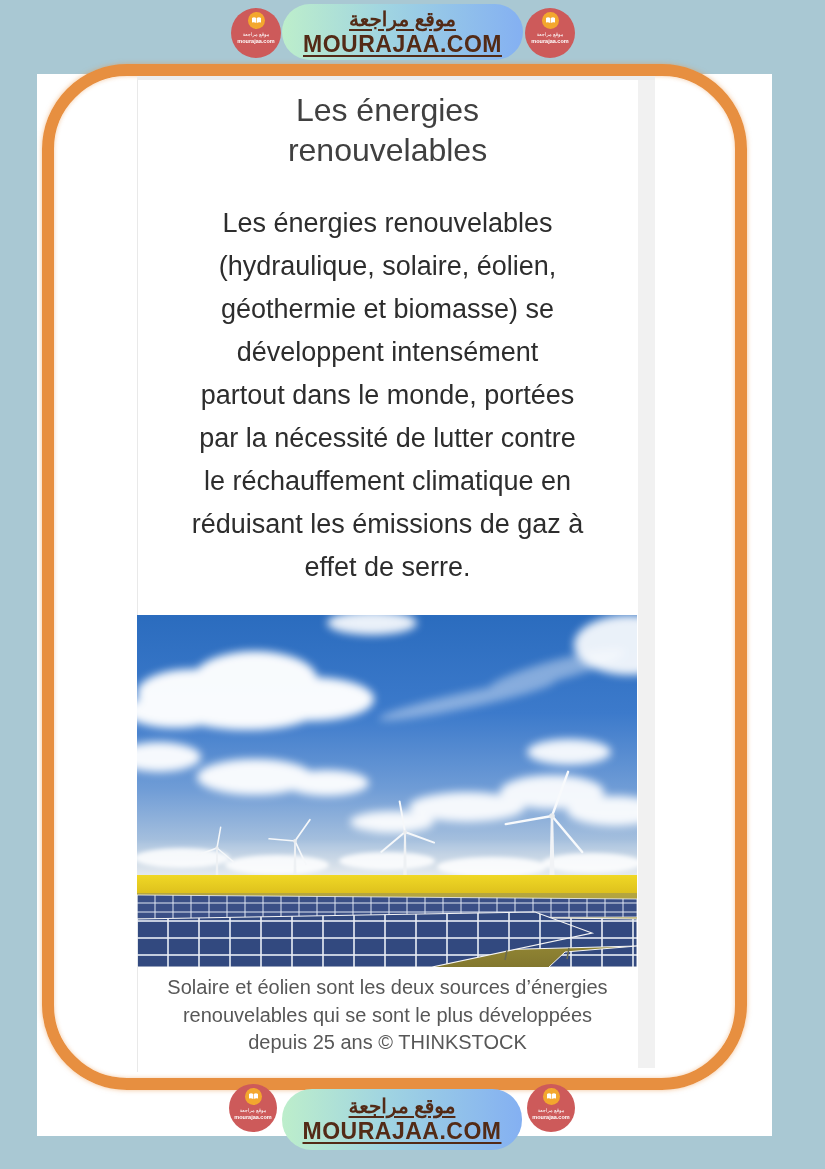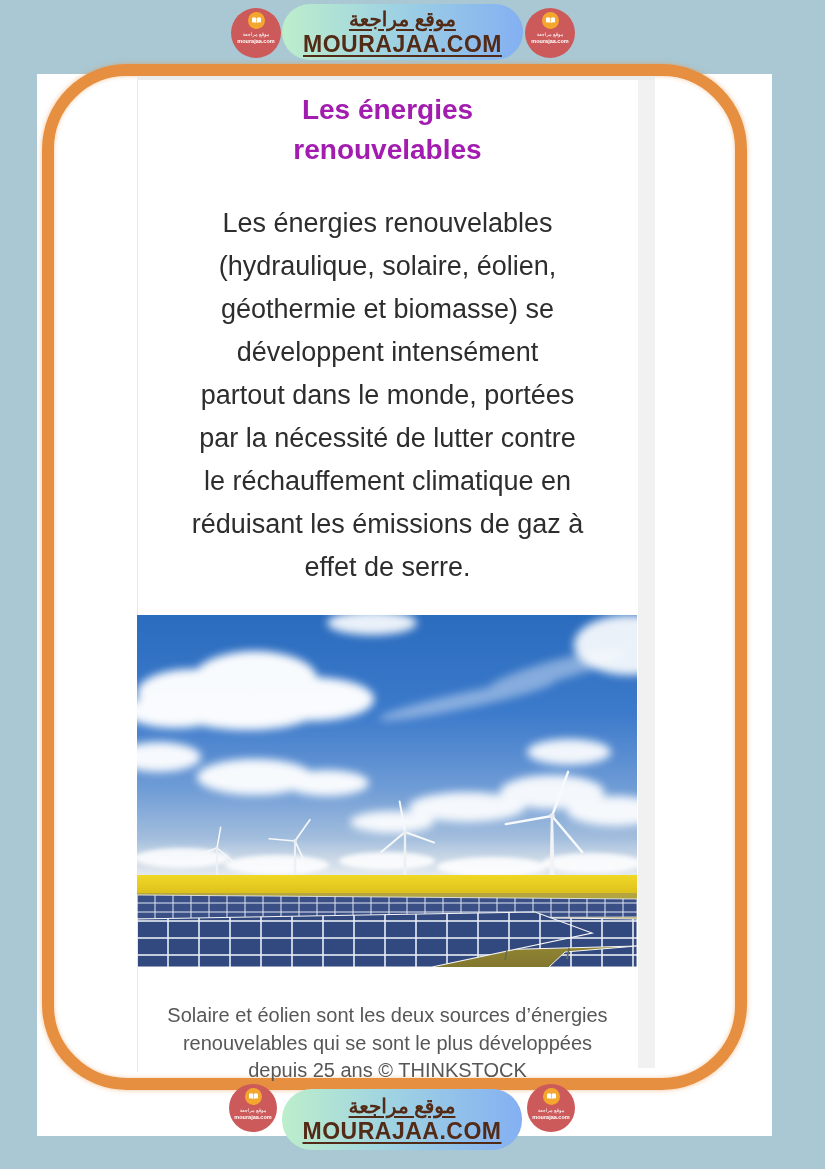--- a/index.html
+++ b/index.html
@@ -28,36 +28,36 @@
   
   .content{
     position:absolute;left:137px;top:76px;width:518px;height:996px;
     background:#ffffff;border-left:1px solid #e9e9e9;box-sizing:border-box;
   }
   .content-top-edge{position:absolute;left:137px;top:76px;width:518px;height:4px;background:#ececec;}
   .content-right-strip{position:absolute;left:638px;top:80px;width:17px;height:988px;background:#f1f1f1;}
 
   .article-title{
     position:absolute;left:137px;top:90px;width:501px;
-    font-size:28px;line-height:40px;font-weight:700;color:#a21caf;
+    font-size:32px;line-height:40px;font-weight:400;color:#404040;
     text-align:center;white-space:pre-line;letter-spacing:0px;
   }
   .article-body{
     position:absolute;left:140px;top:202px;width:495px;
     font-size:27px;line-height:43px;font-weight:400;color:#2d2d2d;
     text-align:center;white-space:pre-line;
   }
   .photo-wrap{
     position:absolute;left:137px;top:615px;width:500px;height:352px;
   }
   .photo-wrap svg{display:block;}
   .article-caption{
     position:absolute;left:147px;top:974px;width:481px;
     font-size:20px;line-height:27.5px;color:#575757;
-    text-align:center;white-space:pre-line;margin-top:28px;
+    text-align:center;white-space:pre-line;
   }
 
   
   .pill{
     position:absolute;
     background:linear-gradient(90deg,#bdeecb 0%,#9fd3e2 45%,#84b0f2 100%);
     border-radius:30px;
     display:flex;flex-direction:column;align-items:center;justify-content:center;
     text-align:center;
   }

